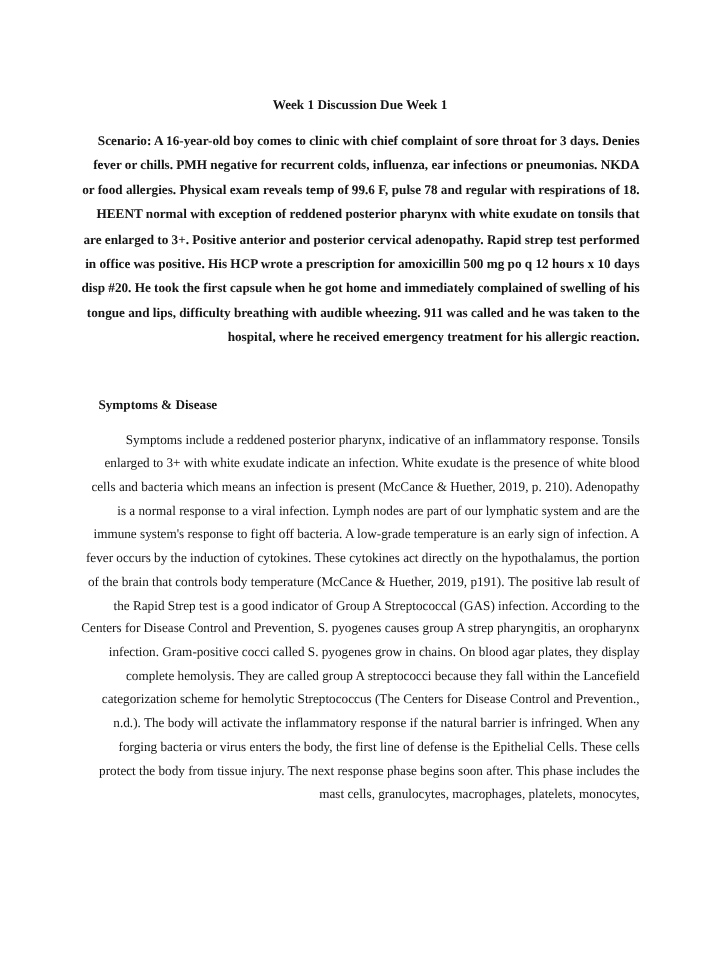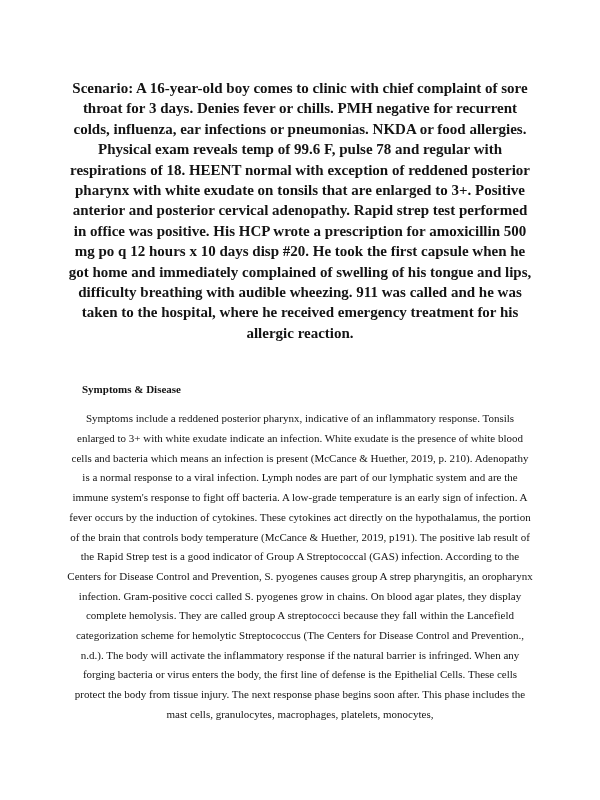--- a/index.html
+++ b/index.html
@@ -23,46 +23,47 @@
     top: 78px;
   }
   .doc-title {
     font-size: 11px;
     font-weight: bold;
     text-align: center;
     line-height: 20px;
     margin: 0 0 10px 0;
   }
   .scenario {
-    font-size: 15px;
+    font-size: 11px;
     font-weight: bold;
-    text-align: center;
+    text-align: right;
     line-height: 20.4px;
     margin: 0;
   }
   .section-heading {
     font-size: 11px;
     font-weight: bold;
     text-align: left;
     line-height: 20px;
     margin: 36px 0 10px 15px;
   }
   .section-body {
     font-size: 11px;
     font-weight: normal;
-    text-align: center;
+    text-align: right;
     line-height: 19.7px;
     margin: 0;
   }
 </style>
 </head>
 <body>
 
 <div class="page">
   <div class="content">
+    <h1 class="doc-title">Week 1 Discussion Due Week 1</h1>
 
     <p class="scenario">Scenario: A 16-year-old boy comes to clinic with chief complaint of sore throat for 3 days. Denies fever or chills. PMH negative for recurrent colds, influenza, ear infections or pneumonias. NKDA or food allergies. Physical exam reveals temp of 99.6 F, pulse 78 and regular with respirations of 18. HEENT normal with exception of reddened posterior pharynx with white exudate on tonsils that are enlarged to 3+. Positive anterior and posterior cervical adenopathy. Rapid strep test performed in office was positive. His HCP wrote a prescription for amoxicillin 500 mg po q 12 hours x 10 days disp #20. He took the first capsule when he got home and immediately complained of swelling of his tongue and lips, difficulty breathing with audible wheezing. 911 was called and he was taken to the hospital, where he received emergency treatment for his allergic reaction.</p>
 
     <h2 class="section-heading">Symptoms &amp; Disease</h2>
 
     <p class="section-body">Symptoms include a reddened posterior pharynx, indicative of an inflammatory response. Tonsils enlarged to 3+ with white exudate indicate an infection. White exudate is the presence of white blood cells and bacteria which means an infection is present (McCance &amp; Huether, 2019, p. 210). Adenopathy is a normal response to a viral infection. Lymph nodes are part of our lymphatic system and are the immune system's response to fight off bacteria. A low-grade temperature is an early sign of infection. A fever occurs by the induction of cytokines. These cytokines act directly on the hypothalamus, the portion of the brain that controls body temperature (McCance &amp; Huether, 2019, p191). The positive lab result of the Rapid Strep test is a good indicator of Group A Streptococcal (GAS) infection. According to the Centers for Disease Control and Prevention, S. pyogenes causes group A strep pharyngitis, an oropharynx infection. Gram-positive cocci called S. pyogenes grow in chains. On blood agar plates, they display complete hemolysis. They are called group A streptococci because they fall within the Lancefield categorization scheme for hemolytic Streptococcus (The Centers for Disease Control and Prevention., n.d.). The body will activate the inflammatory response if the natural barrier is infringed. When any forging bacteria or virus enters the body, the first line of defense is the Epithelial Cells. These cells protect the body from tissue injury. The next response phase begins soon after. This phase includes the mast cells, granulocytes, macrophages, platelets, monocytes,</p>
   </div>
 </div>
 
 </body></html>

